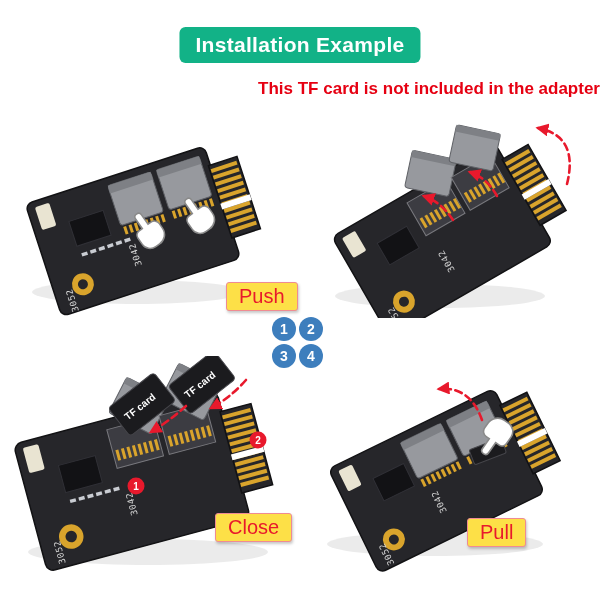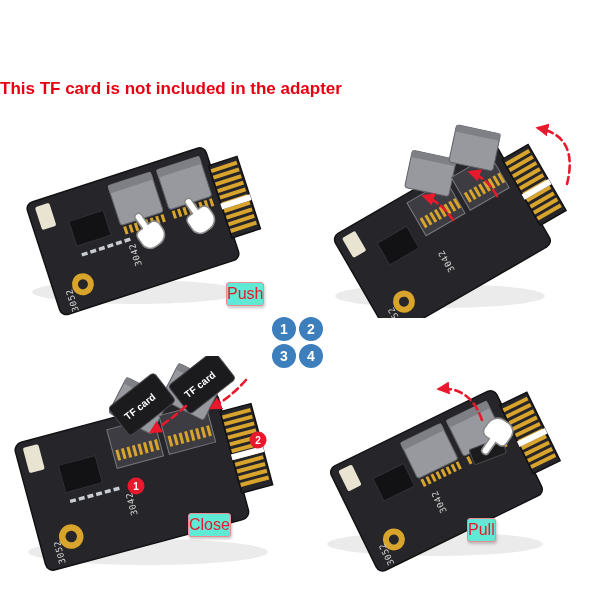--- a/index.html
+++ b/index.html
@@ -1,25 +1,25 @@
 <!DOCTYPE html>
 <html style="--banner-bg: #12b287; --subtitle-red: #e60012; --label-red: #e8192c; --step-circle-blue: #3d7ebd; --pcb: #26262a; --gold: #d9a42c;"><head>
 <meta charset="utf-8">
 <style>
   *{margin:0;padding:0;box-sizing:border-box}
   html,body{width:600px;height:600px;background:#fff;font-family:"Liberation Sans",sans-serif}
   #stage{position:absolute;left:0;top:0;width:600px;height:600px;background:#fff;overflow:hidden}
   .banner{position:absolute;top:27px;left:50%;transform:translateX(-50%);
     background:var(--banner-bg,#12b287);color:#fff;font-size:21px;font-weight:bold;
     padding:6px 16px;border-radius:6px;letter-spacing:.3px;white-space:nowrap}
-  .subtitle{position:absolute;top:79px;left:0;width:100%;text-align:left;
+  .subtitle{position:absolute;top:79px;left:0;width:100%;text-align:right;
     color:var(--subtitle-red,#e60012);font-size:17px;font-weight:bold}
   .scene{position:absolute}
-  .action-label{position:absolute;background:#5eead4;border:1px solid #ef8b92;border-radius:3px;
-    color:var(--label-red,#e8192c);font-size:16px;padding:2px 0;
+  .action-label{position:absolute;background:#fde047;border:1px solid #ef8b92;border-radius:3px;
+    color:var(--label-red,#e8192c);font-size:20px;padding:2px 12px;
     box-shadow:1px 2px 3px rgba(0,0,0,.22);white-space:nowrap}
   .step-grid{position:absolute;left:272px;top:317px;display:grid;
     grid-template-columns:24px 24px;grid-gap:3px}
   .step-circle{width:24px;height:24px;border-radius:50%;background:var(--step-circle-blue,#3d7ebd);
     color:#fff;font-size:14px;font-weight:bold;display:flex;align-items:center;justify-content:center}
   
   .pcb{fill:var(--pcb,#26262a);stroke:#121214;stroke-width:1.5}
   .socket{fill:#97999e;stroke:#5f6166;stroke-width:1}
   .socket-top{fill:#7e8085}
   .socket-base{fill:#3c3c42;stroke:#78787d;stroke-width:1}
@@ -33,20 +33,23 @@
   .shadow{fill:rgba(0,0,0,0.08)}
   .chip{fill:#121215;stroke:#303036;stroke-width:1}
   .whitecomp{fill:#e9e4d2}
   .notch{fill:#ffffff}
 </style>
 </head>
 <body>
 
 <div id="stage">
 
+  <div class="banner">
+    <span>Installation Example</span>
+  </div>
 
   <div class="subtitle">This TF card is not included in the adapter</div>
 
   <svg class="scene" style="left:12px;top:120px" width="290" height="200" viewBox="0 0 290 200">
     <ellipse class="shadow" cx="125" cy="172" rx="105" ry="12"></ellipse>
     <g transform="rotate(-18 140 105)">
       <rect class="pcb" x="26" y="46" width="188" height="118" rx="7"></rect>
       <rect class="pcb" x="212" y="66" width="30" height="76"></rect>
       <g>
           <rect x="213" y="70" width="27" height="4" fill="#d9a42c"></rect>
@@ -325,21 +328,21 @@
       </g>
       <rect class="card" x="176" y="100" width="34" height="16" rx="2" transform="rotate(5 193 108)"></rect>
     </g>
     <path class="arrow" d="M182,58 Q170,24 139,27" marker-end="url(#ah4)"></path>
     <path class="hand" d="M13,1 C14.7,1 16,2.3 16,4 L16,13.5 L19,13.5 C21.8,13.5 24,15.7 24,18.5 L24,23 C24,28.5 19.5,32.5 14.5,32.5 L11,32.5 C6,32.5 2.5,29 2.5,24.5 L2.5,18 C2.5,15.8 4.3,13.8 6.5,13.8 L10,13.8 L10,4 C10,2.3 11.3,1 13,1 Z" transform="translate(196,102) rotate(-145) scale(1.25)"></path>
   </svg>
 
   <div class="action-label" style="left:226px;top:282px">
     <span>Push</span>
   </div>
-  <div class="action-label" style="left:188px;top:513px">
+  <div class="action-label" style="left:215px;top:513px">
     <span>Close</span>
   </div>
   <div class="action-label" style="left:467px;top:518px">
     <span>Pull</span>
   </div>
 
   <div class="step-grid">
     <div class="step-circle">1</div>
     <div class="step-circle">2</div>
     <div class="step-circle">3</div>

